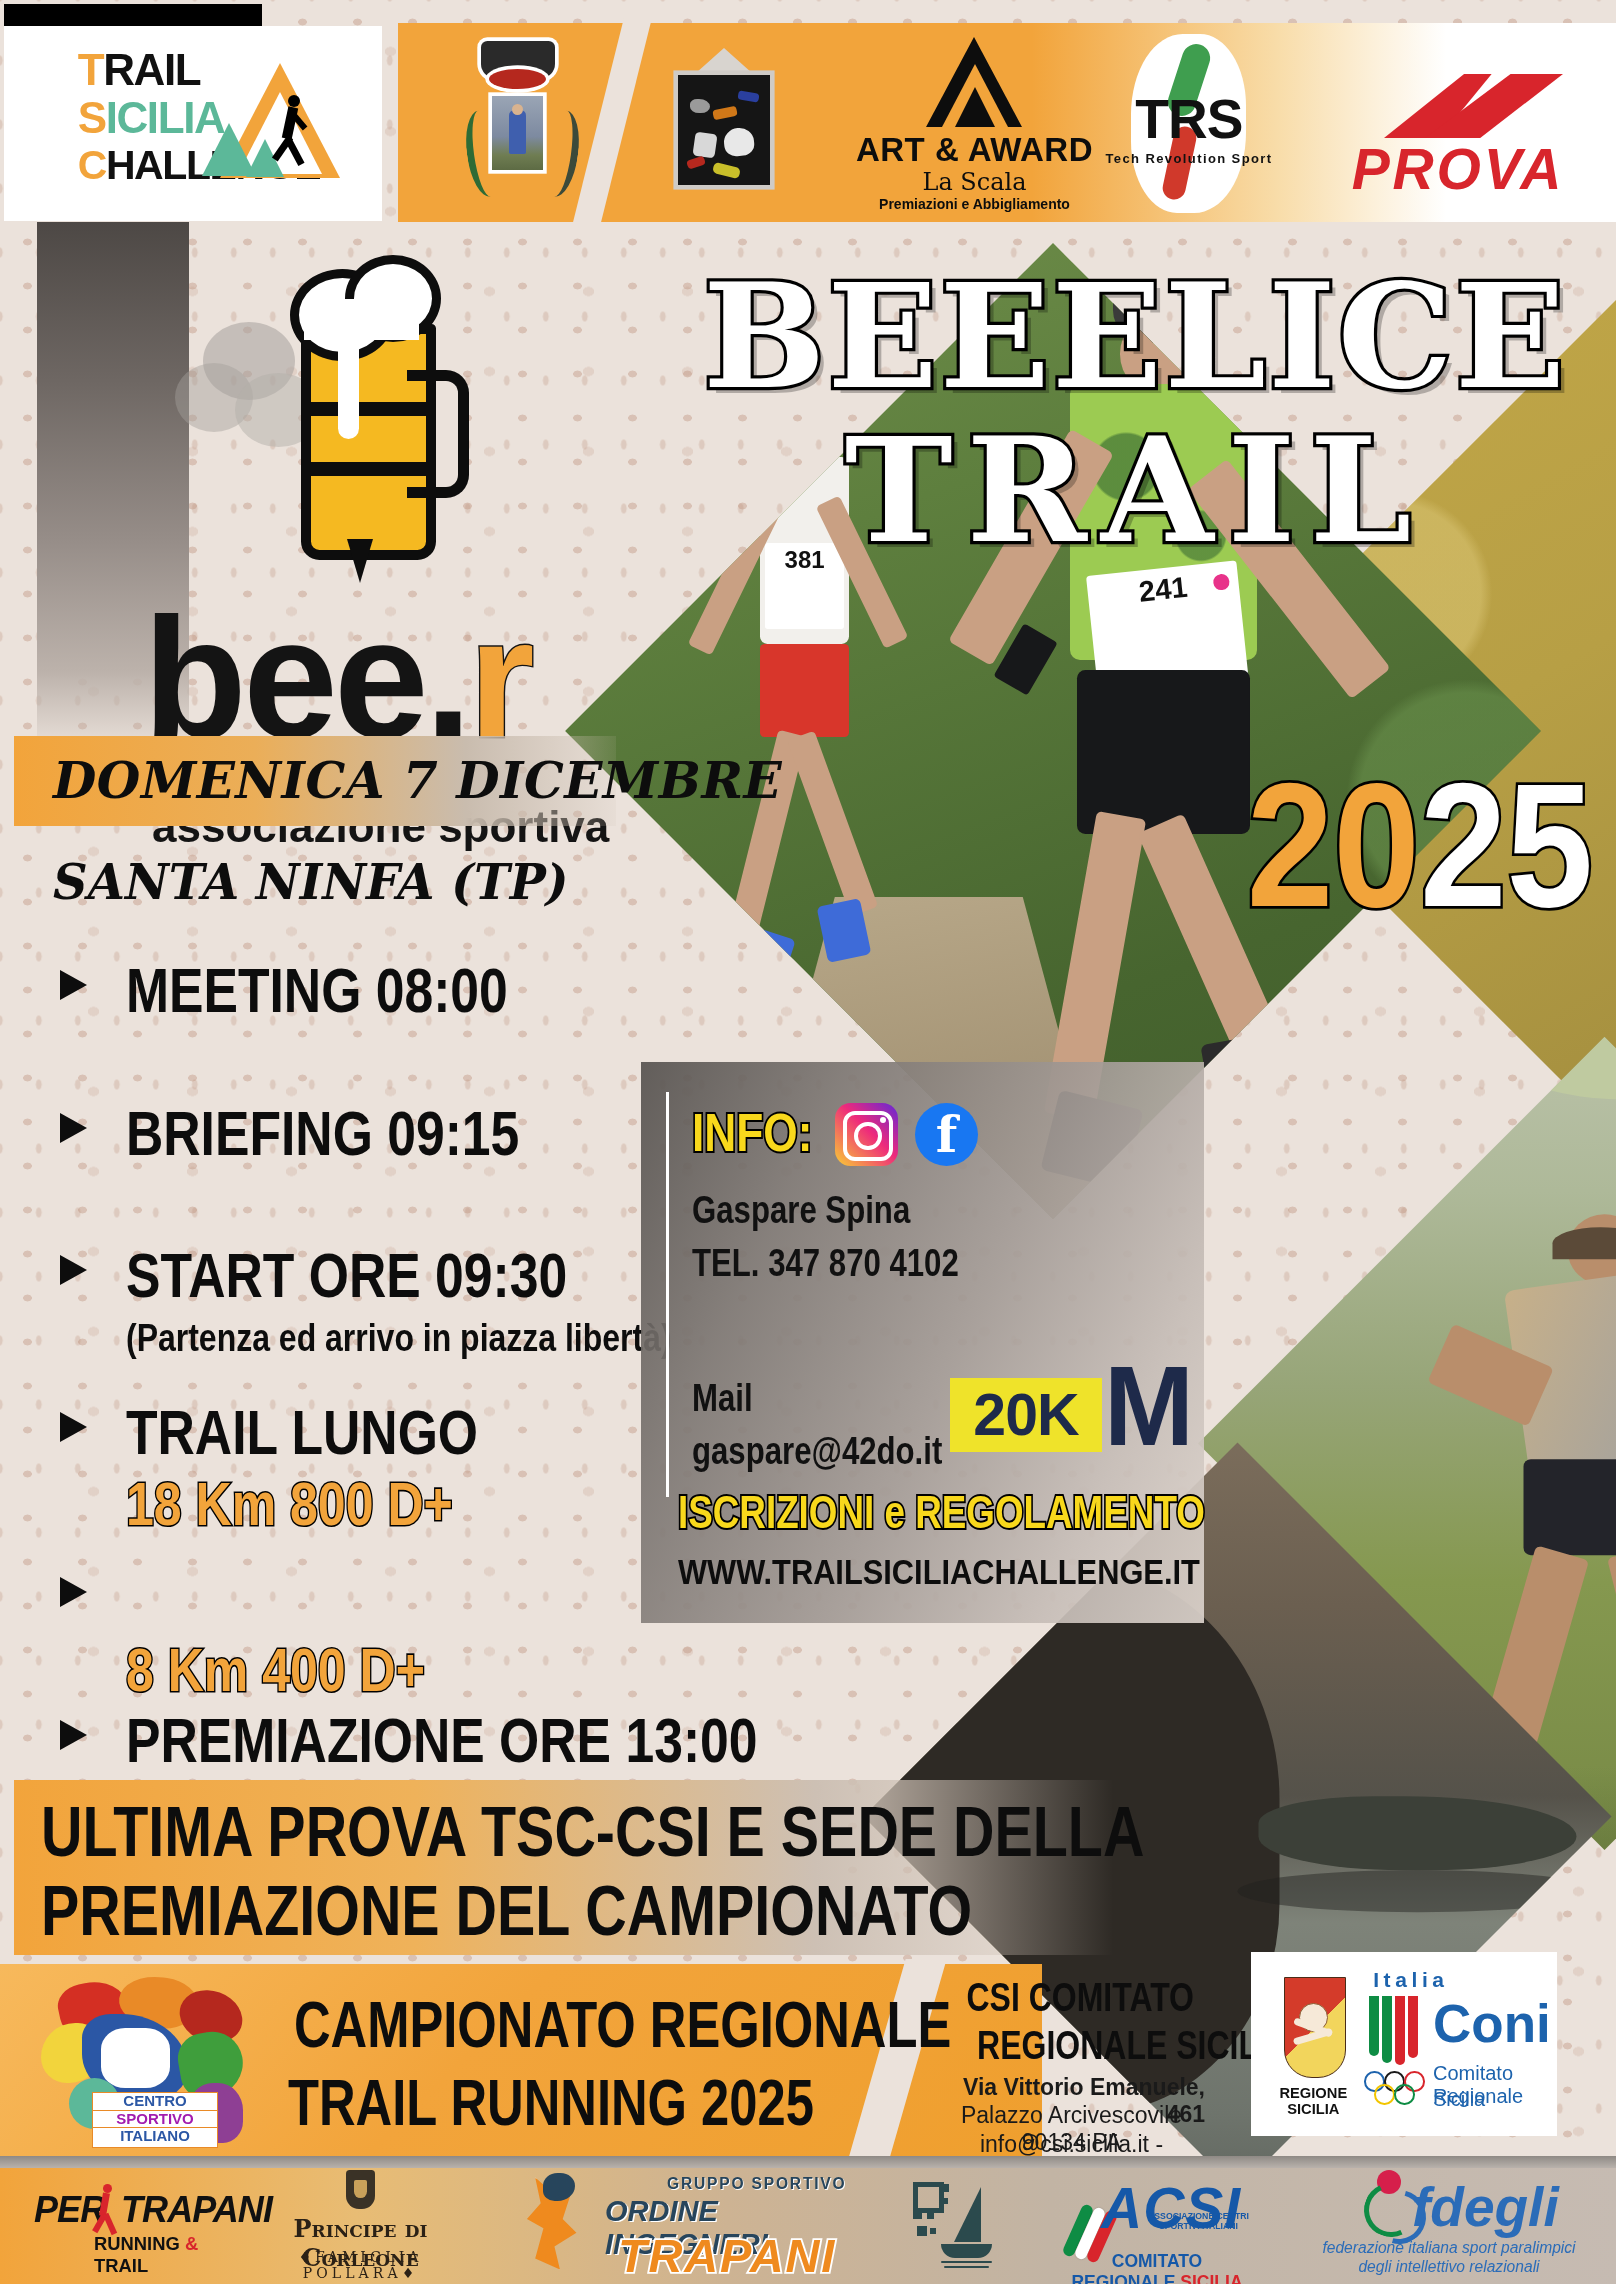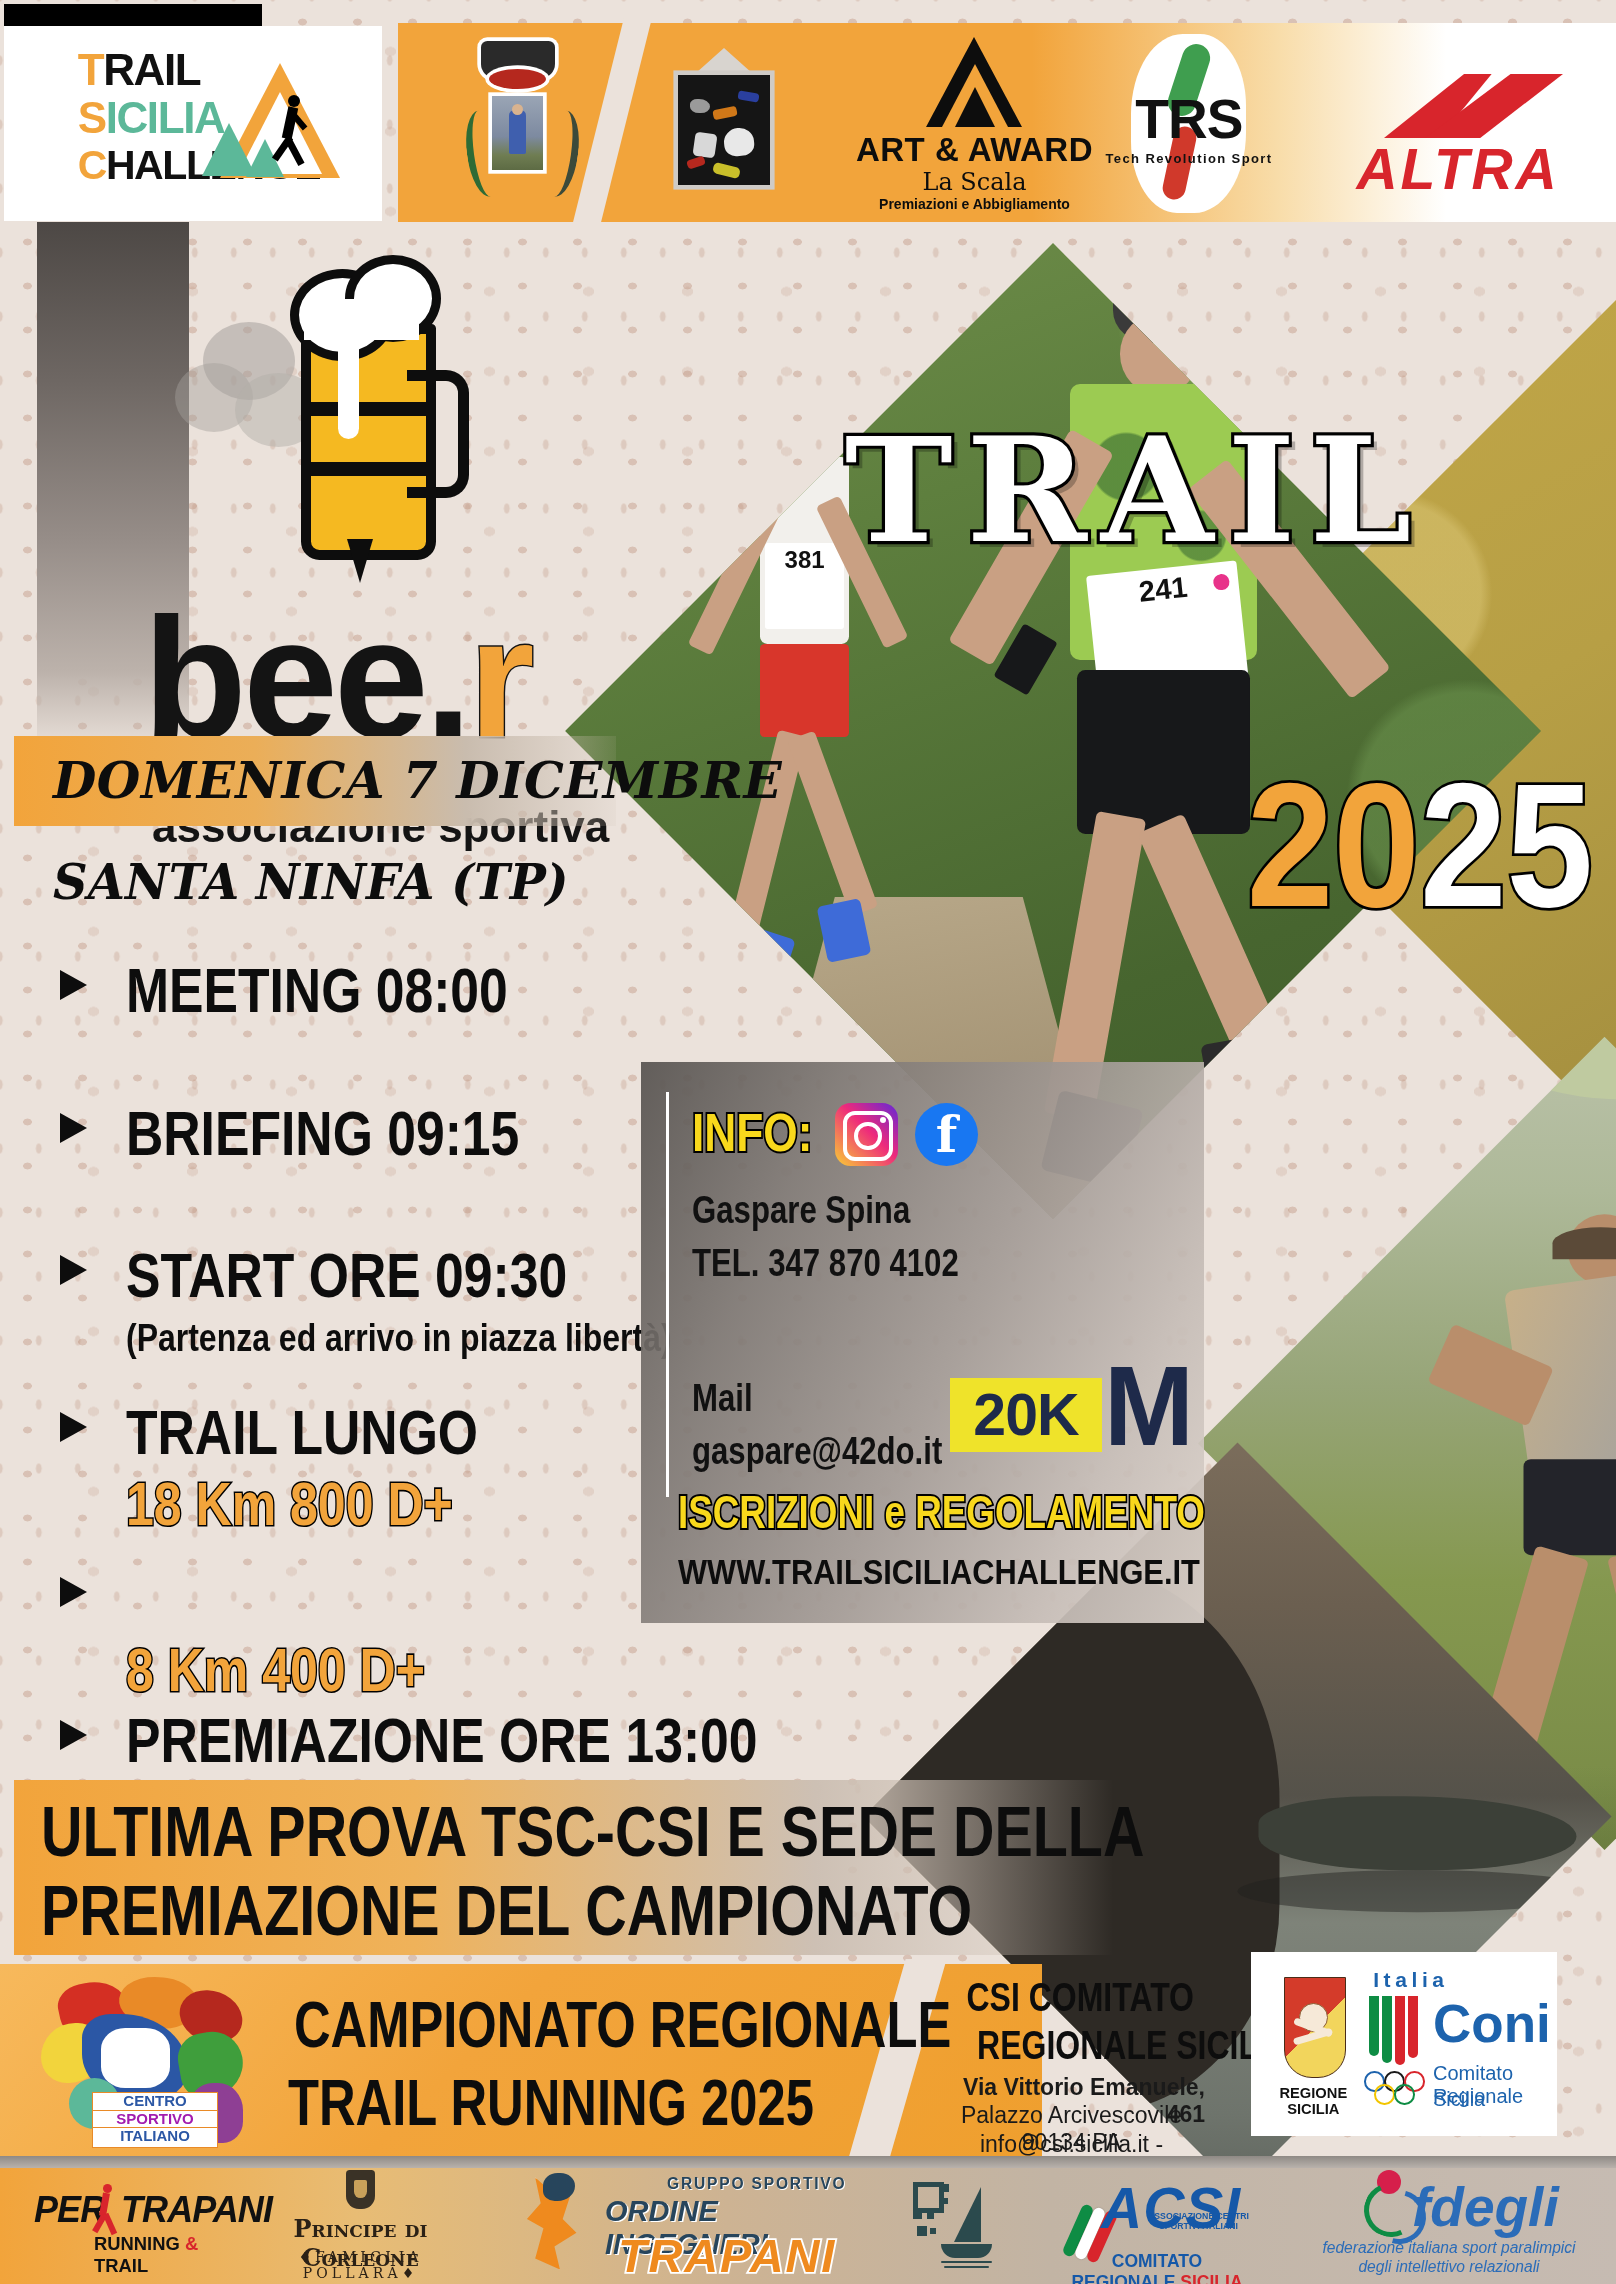--- a/index.html
+++ b/index.html
@@ -102,21 +102,21 @@
     <div class="abs" style="left:55px;top:92px;width:23px;height:74px;background:#d0392b;border-radius:14px;transform:rotate(12deg);"></div>
     <div class="abs cond" style="left:7px;top:53px;width:138px;font-size:55px;color:#111;text-align:center;letter-spacing:-0.9px;">TRS</div>
     <div class="abs cond" style="left:-16px;top:117px;width:184px;font-size:13px;color:#111;text-align:center;letter-spacing:1.4px;">Tech Revolution Sport</div>
   </div>
 
   <div class="abs" style="left:1329px;top:60px;width:258px;height:138px;">
     <div class="abs" style="left:55px;top:0;width:152px;height:78px;">
       <div class="abs" style="left:0;top:14px;width:138px;height:64px;background:#D8252C;clip-path:polygon(0 100%,58% 0,78% 0,40% 100%);"></div>
       <div class="abs" style="left:41px;top:14px;width:138px;height:64px;background:#D8252C;clip-path:polygon(0 100%,62% 0,100% 0,40% 100%);"></div>
     </div>
-    <div class="abs cond" style="left:0;top:76px;width:258px;text-align:center;font-size:57px;color:#D8252C;font-style:italic;letter-spacing:2.8px;">ALTRA</div>
+    <div class="abs cond" style="left:0;top:76px;width:258px;text-align:center;font-size:57px;color:#D8252C;font-style:italic;letter-spacing:2.8px;">PROVA</div>
   </div>
 
   <div class="abs" style="left:37px;top:222px;width:152px;height:529px;background:linear-gradient(180deg,#4D4845 0%,#6E6763 30%,#968D88 60%,#BCB2AB 85%,rgba(188,178,171,0));"></div>
   <div class="abs" style="left:175px;top:322px;width:156px;height:138px;">
     <div class="abs" style="left:28px;top:0;width:92px;height:78px;border-radius:50%;background:rgba(165,160,156,.55);"></div>
     <div class="abs" style="left:0;top:41px;width:78px;height:69px;border-radius:50%;background:rgba(165,160,156,.45);"></div>
     <div class="abs" style="left:60px;top:51px;width:87px;height:74px;border-radius:50%;background:rgba(180,175,170,.5);"></div>
   </div>
 
   <div class="abs" style="left:276px;top:255px;width:193px;height:395px;">
@@ -214,20 +214,23 @@
   <div class="diamond" style="left:973px;top:1552px;width:529px;height:529px;">
     <div class="inner" style="background:
       radial-gradient(circle at 18% 55%, rgba(255,244,200,.9) 0 6%, rgba(255,238,180,.45) 12%, transparent 26%),
       linear-gradient(180deg,#8A7A66 0%,#6B5F50 30%,#55524A 48%,#7E8379 60%,#6E746C 78%,#4A4E48 100%);">
       <div class="abs" style="left:8%;top:26%;width:46%;height:52%;background:#2E2A25;border-radius:50% 45% 40% 55%;"></div>
       <div class="abs" style="left:52%;top:48%;width:30%;height:7%;background:#3C4038;border-radius:40% 60% 50% 50%;"></div>
       <div class="abs" style="left:50%;top:55%;width:34%;height:4%;background:rgba(30,32,28,.45);border-radius:50%;"></div>
     </div>
   </div>
 
+  <div class="abs" style="left:653px;top:251px;width:964px;text-align:center;">
+    <span class="outline-white" style="font-family:'DejaVu Serif','Liberation Serif',serif;font-weight:bold;font-size:145px;letter-spacing:1.8px;text-shadow:6.4px 6.4px 0 rgba(0,0,0,.25);">BEEELICE</span>
+  </div>
   <div class="abs" style="left:653px;top:405px;width:964px;text-align:center;">
     <span class="outline-white" style="font-family:'DejaVu Serif','Liberation Serif',serif;font-weight:bold;font-size:145px;letter-spacing:14px;text-shadow:6.4px 6.4px 0 rgba(0,0,0,.25);">TRAIL</span>
   </div>
   <div class="abs" style="left:1223px;top:743px;width:394px;text-align:center;">
     <span class="cxc" style="transform:scaleX(.88);">
       <span class="cond" style="font-size:177px;color:#F2A43B;-webkit-text-stroke:5.5px #000;paint-order:stroke fill;">20</span><span class="cond" style="font-size:177px;color:#fff;-webkit-text-stroke:5.5px #000;paint-order:stroke fill;">25</span>
     </span>
   </div>
 
   <div class="abs" style="left:14px;top:736px;width:602px;height:90px;background:linear-gradient(90deg,#F2A43B 0%,#EBAE58 40%,#C9BCAE 75%,rgba(201,188,174,0.12) 100%);"></div>

